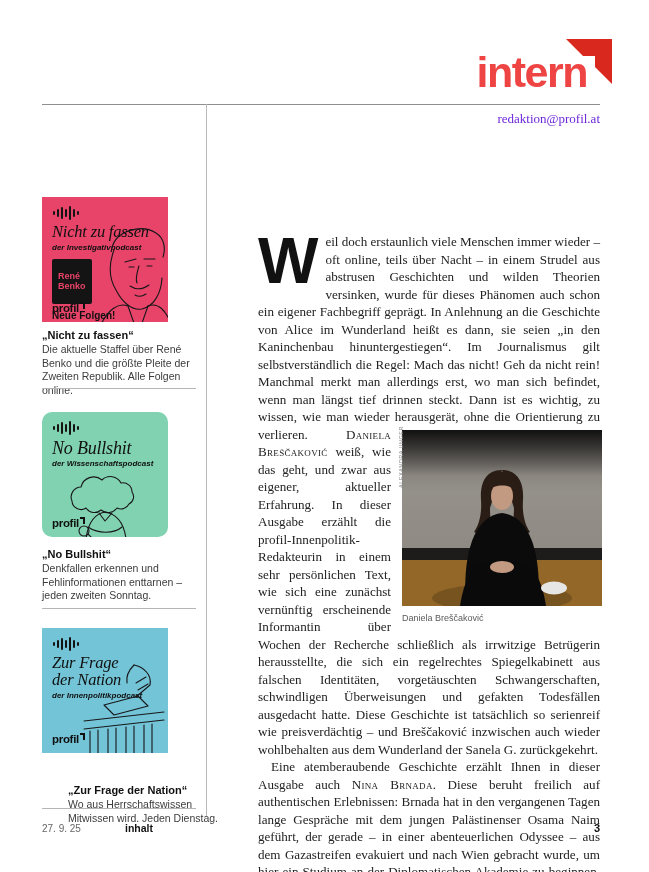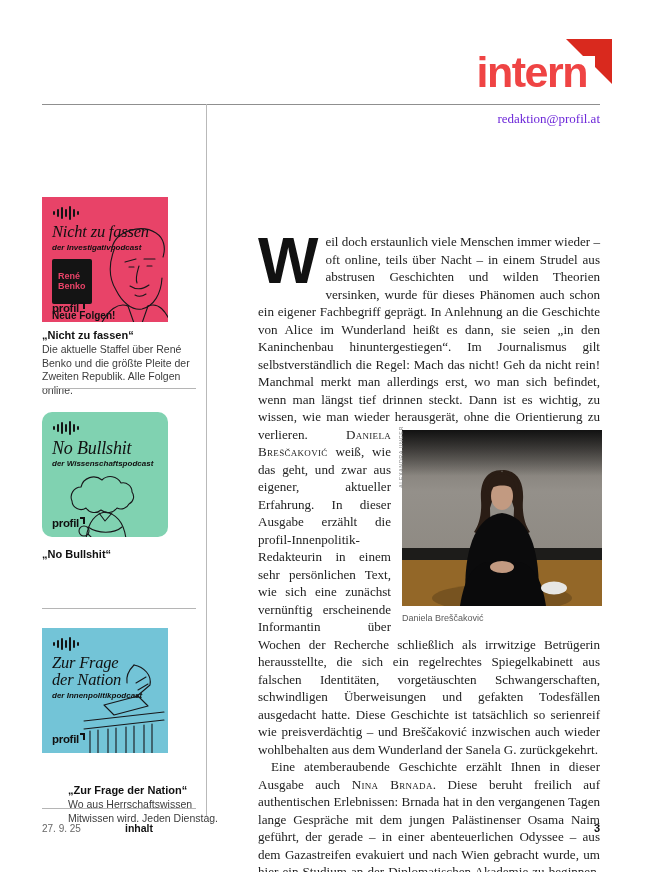--- a/index.html
+++ b/index.html
@@ -145,20 +145,21 @@
       <path d="M22,40 a10,10 0 0 1 9,-14 a13,13 0 0 1 21,-7 a12,12 0 0 1 19,3 a9,9 0 0 1 11,9 a8,8 0 0 1 -3,12 a9,9 0 0 1 -12,4 a11,11 0 0 1 -16,2 a10,10 0 0 1 -15,-2 a9,9 0 0 1 -14,-7"></path>
       <path d="M36,78 C38,62 44,53 55,51 C67,53 74,62 76,78"></path>
       <path d="M49,52 l6,8 l7,-8"></path>
       <path d="M38,66 C48,73 64,73 72,66"></path>
       <circle cx="34" cy="70" r="5"></circle>
       <path d="M38,73 l5,5"></path>
     </svg>
   </div>
   <div class="side-caption cap-2">
     <h3>„No Bullshit“</h3>
+    <p>Denkfallen erkennen und Fehlinformationen enttarnen – jeden zweiten Sonntag.</p>
   </div>
   <div class="side-divider" style="top:608px;"></div>
 
   <div class="card card-3">
     <svg class="waveform" width="30" height="14" viewBox="0 0 30 14">
       <g stroke="#141414" stroke-width="2" stroke-linecap="round">
         <line x1="2" y1="6" x2="2" y2="8"></line>
           <line x1="6" y1="4" x2="6" y2="10"></line>
         <line x1="10" y1="2" x2="10" y2="12"></line>
           <line x1="14" y1="4" x2="14" y2="10"></line>

